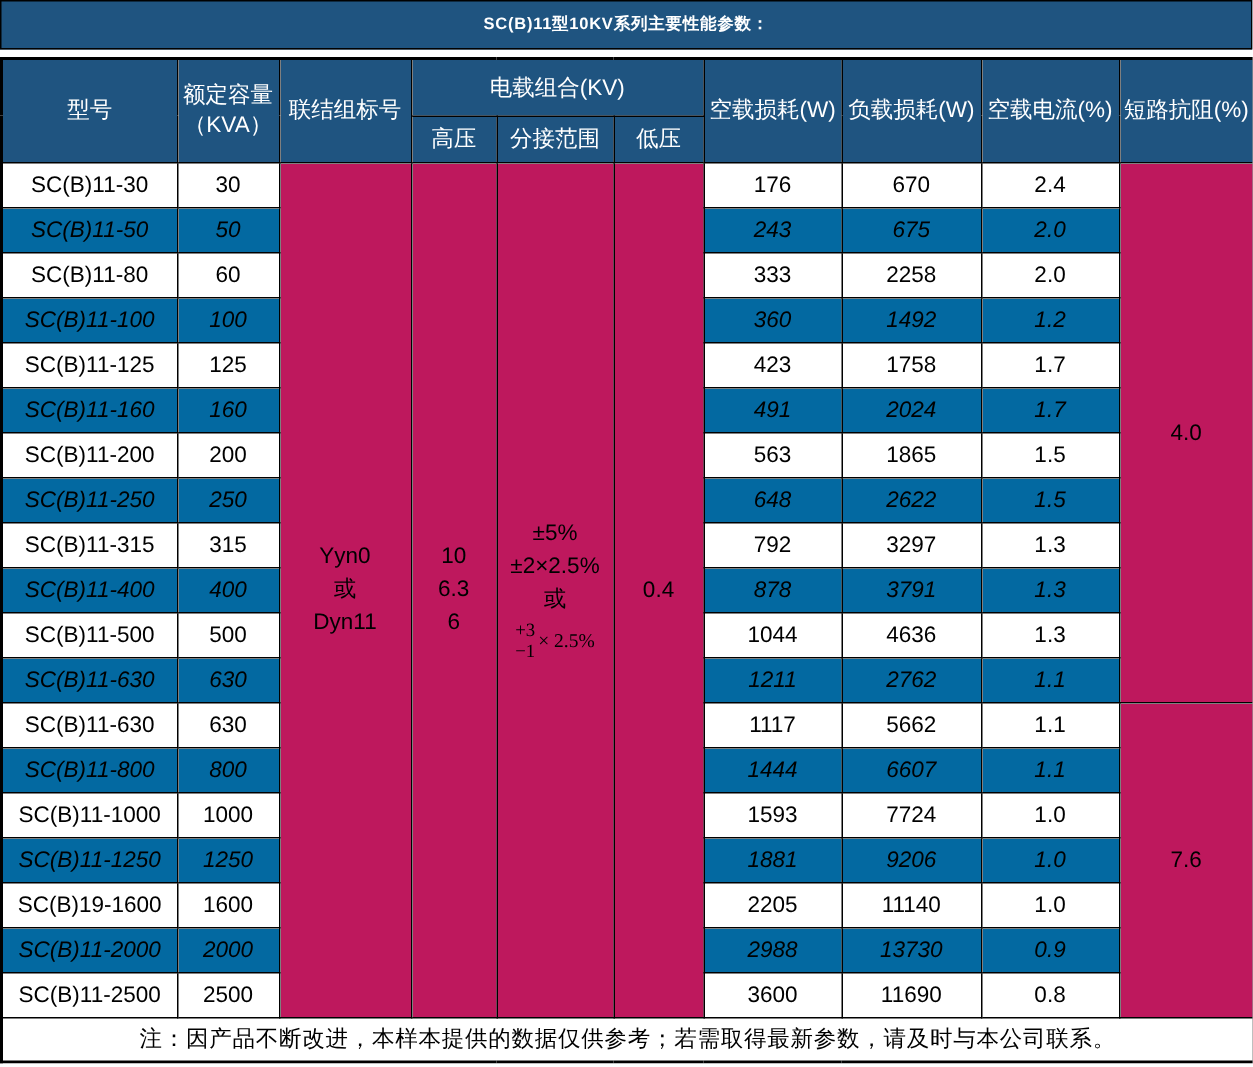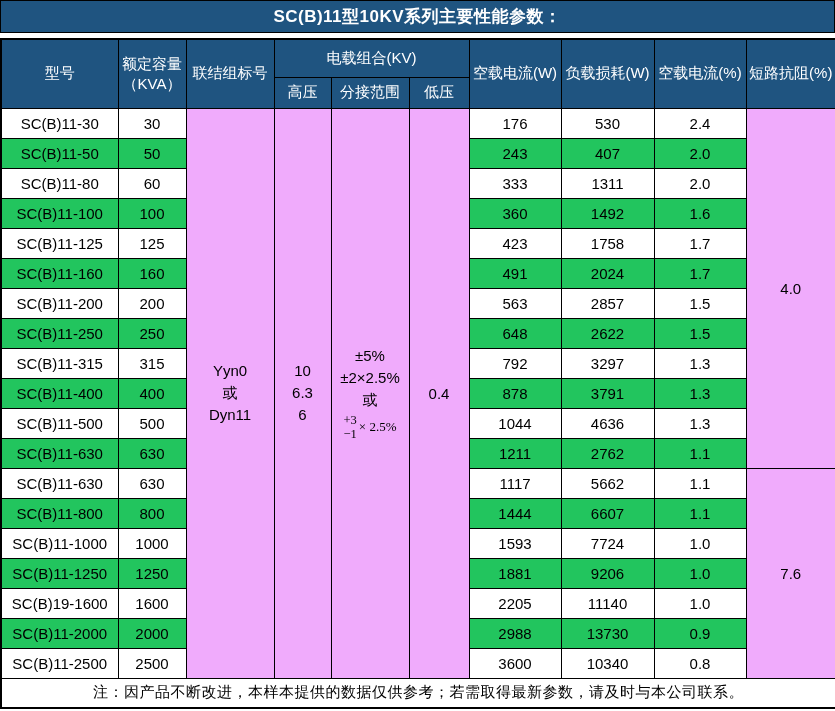--- a/index.html
+++ b/index.html
@@ -9,21 +9,21 @@
   }
   .page { width: 835px; }
 
   .title-bar {
     box-sizing: border-box;
     width: 835px;
     height: 33px;
     line-height: 31px;
     background: #1F5480;
     color: #ffffff;
-    font-size: 17px;
+    font-size: 11px;
     font-weight: bold;
     text-align: center;
     border: 1px solid #000000;
     margin-bottom: 5px;
     letter-spacing: 0.5px;
   }
 
   table.spec {
     border-collapse: collapse;
     table-layout: fixed;
@@ -40,22 +40,22 @@
   .spec thead th {
     background: #1F5480;
     color: #ffffff;
     font-weight: normal;
     font-size: 15px;
   }
   .spec thead tr.h1 { height: 38px; }
   .spec thead tr.h2 { height: 31px; }
   .spec tbody tr.datarow { height: 30px; }
   .spec tbody td { font-size: 15px; color: #000000; background: #ffffff; }
-  .spec tbody tr.alt td.dc { background: #22c55e; }
-  .spec td.merged { background: #f0abfc; margin-left: 48px; }
+  .spec tbody tr.alt td.dc { background: #0369a1; font-style: italic; }
+  .spec td.merged { background: #be185d; margin-left: 48px; }
   .merged .mline { line-height: 22px; }
   .tap-stack-row {
     display: flex;
     align-items: center;
     justify-content: center;
     font-family: "Liberation Serif", "DejaVu Serif", serif;
     font-size: 13px;
     line-height: 1.1;
     margin-top: 2px;
   }
@@ -97,21 +97,21 @@
     </colgroup>
     <thead>
       <tr class="h1">
         <th rowspan="2">型号</th>
         <th rowspan="2">
           <div class="cap2">额定容量</div>
           <div class="cap2">（KVA）</div>
         </th>
         <th rowspan="2">联结组标号</th>
         <th colspan="3">电载组合(KV)</th>
-        <th rowspan="2">空载电流(W)</th>
+        <th rowspan="2">空载损耗(W)</th>
         <th rowspan="2">负载损耗(W)</th>
         <th rowspan="2">空载电流(%)</th>
         <th rowspan="2">短路抗阻(%)</th>
       </tr>
       <tr class="h2">
         <th>高压</th>
         <th>分接范围</th>
         <th>低压</th>
       </tr>
     </thead>
@@ -136,64 +136,64 @@
           <div class="tap-stack-row">
             <span class="tap-stack">
               <span>+3</span>
               <span>−1</span>
             </span>
             <span>× 2.5%</span>
           </div>
         </td>
         <td rowspan="19" class="merged">0.4</td>
         <td class="dc">176</td>
-        <td class="dc">530</td>
+        <td class="dc">670</td>
         <td class="dc">2.4</td>
         <td rowspan="12" class="merged">4.0</td>
       </tr>
       <tr class="datarow alt">
         <td class="dc">SC(B)11-50</td>
         <td class="dc">50</td>
         <td class="dc">243</td>
-        <td class="dc">407</td>
+        <td class="dc">675</td>
         <td class="dc">2.0</td>
       </tr>
       <tr class="datarow">
         <td class="dc">SC(B)11-80</td>
         <td class="dc">60</td>
         <td class="dc">333</td>
-        <td class="dc">1311</td>
+        <td class="dc">2258</td>
         <td class="dc">2.0</td>
       </tr>
       <tr class="datarow alt">
         <td class="dc">SC(B)11-100</td>
         <td class="dc">100</td>
         <td class="dc">360</td>
         <td class="dc">1492</td>
-        <td class="dc">1.6</td>
+        <td class="dc">1.2</td>
       </tr>
       <tr class="datarow">
         <td class="dc">SC(B)11-125</td>
         <td class="dc">125</td>
         <td class="dc">423</td>
         <td class="dc">1758</td>
         <td class="dc">1.7</td>
       </tr>
       <tr class="datarow alt">
         <td class="dc">SC(B)11-160</td>
         <td class="dc">160</td>
         <td class="dc">491</td>
         <td class="dc">2024</td>
         <td class="dc">1.7</td>
       </tr>
       <tr class="datarow">
         <td class="dc">SC(B)11-200</td>
         <td class="dc">200</td>
         <td class="dc">563</td>
-        <td class="dc">2857</td>
+        <td class="dc">1865</td>
         <td class="dc">1.5</td>
       </tr>
       <tr class="datarow alt">
         <td class="dc">SC(B)11-250</td>
         <td class="dc">250</td>
         <td class="dc">648</td>
         <td class="dc">2622</td>
         <td class="dc">1.5</td>
       </tr>
       <tr class="datarow">
@@ -264,21 +264,21 @@
         <td class="dc">SC(B)11-2000</td>
         <td class="dc">2000</td>
         <td class="dc">2988</td>
         <td class="dc">13730</td>
         <td class="dc">0.9</td>
       </tr>
       <tr class="datarow">
         <td class="dc">SC(B)11-2500</td>
         <td class="dc">2500</td>
         <td class="dc">3600</td>
-        <td class="dc">10340</td>
+        <td class="dc">11690</td>
         <td class="dc">0.8</td>
       </tr>
       <tr class="note-row">
         <td colspan="10">注：因产品不断改进，本样本提供的数据仅供参考；若需取得最新参数，请及时与本公司联系。</td>
       </tr>
     </tbody>
   </table>
 
 </div>
 

